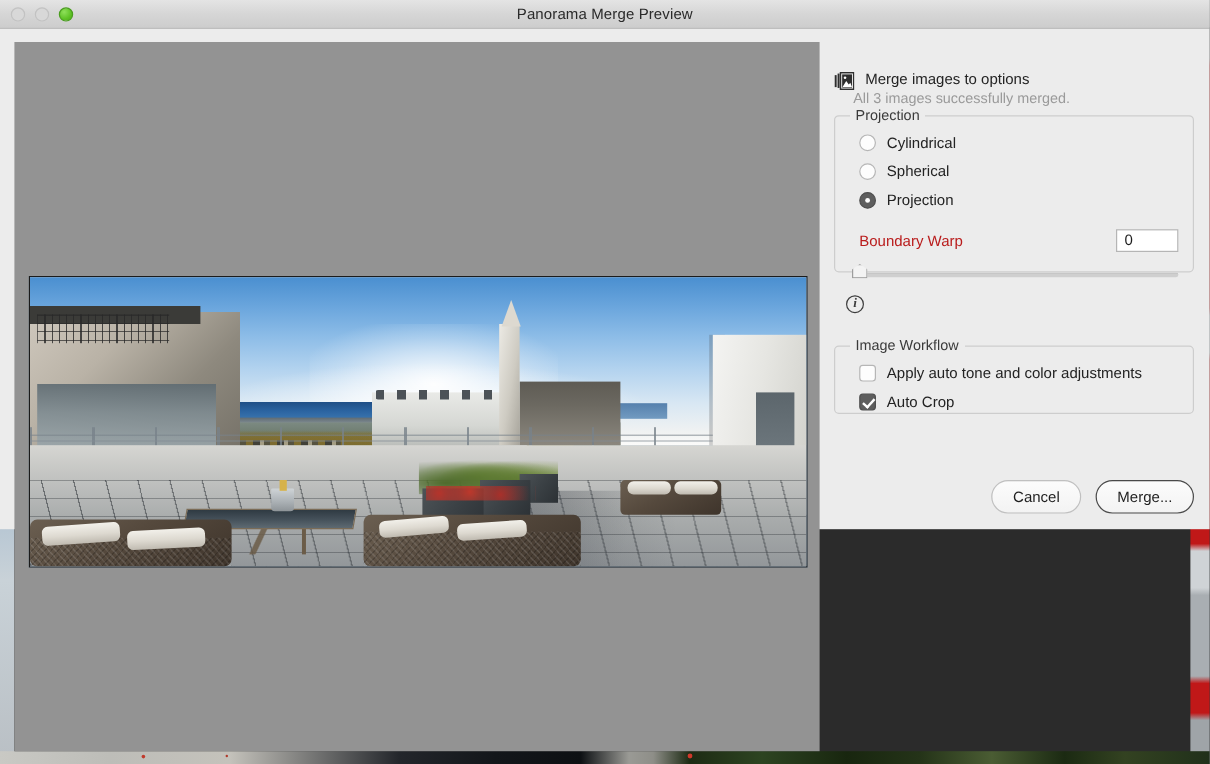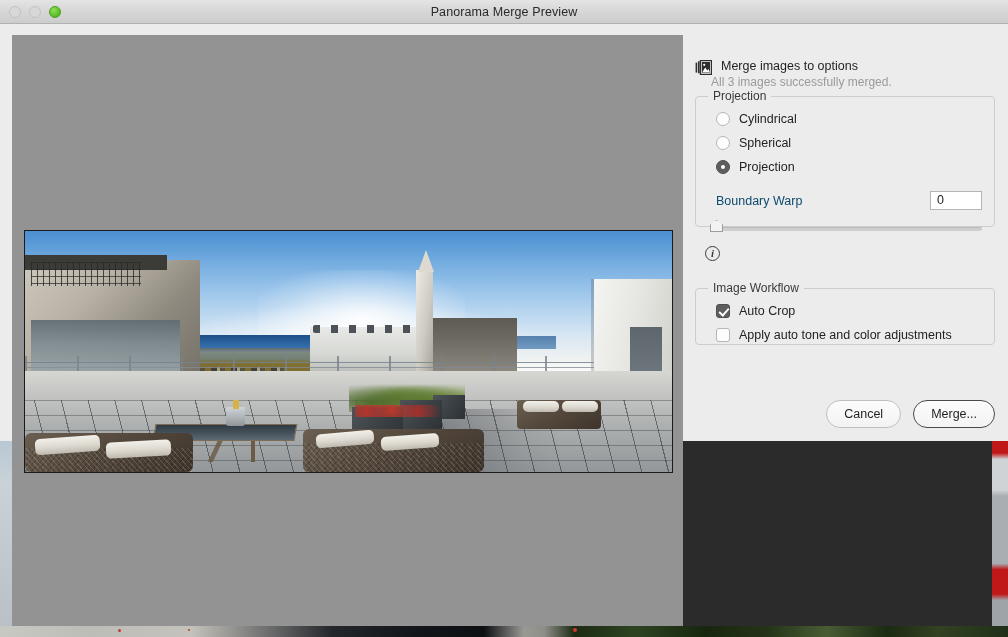--- a/index.html
+++ b/index.html
@@ -446,21 +446,21 @@
 
   
   .warp-row {
     display: flex;
     align-items: center;
     justify-content: space-between;
     margin-top: 12px;
     padding-left: 10px;
     padding-right: 2px;
   }
-  .warp-label { font-size: 12.5px; color: #0c4a6e; }
+  .warp-label { font-size: 12.5px; color: #b91c1c; }
   .warp-field {
     width: 52px; height: 19px;
     background: #fff;
     border: 1px solid #b5b5b5;
     font-size: 12.5px;
     color: #1c1c1c;
     line-height: 17px;
     padding-left: 6px;
   }
   .slider-wrap {
@@ -663,26 +663,26 @@
       </fieldset>
 
       <div class="info-box">
         <div class="info-icon">i</div>
       </div>
 
       <fieldset class="group" id="group-workflow">
         <legend>Image Workflow</legend>
 
         <div class="opt-row">
+          <span class="checkbox"></span>
+          <span class="opt-label">Apply auto tone and color adjustments</span>
+        </div>
+        <div class="opt-row">
           <span class="checkbox checked"></span>
           <span class="opt-label">Auto Crop</span>
-        </div>
-        <div class="opt-row">
-          <span class="checkbox"></span>
-          <span class="opt-label">Apply auto tone and color adjustments</span>
         </div>
       </fieldset>
     </div>
 
     <div id="footer">
       <button class="btn">Cancel</button>
       <button class="btn default">Merge...</button>
     </div>
 
   </div>

